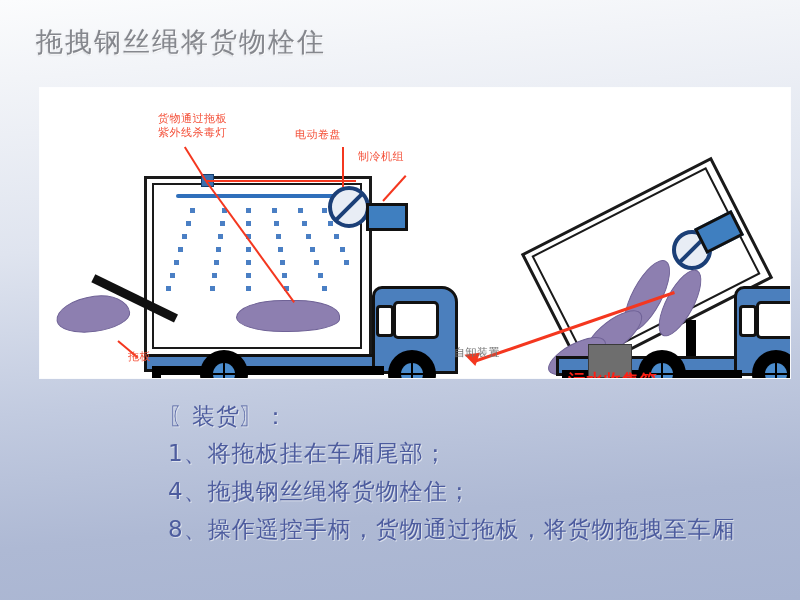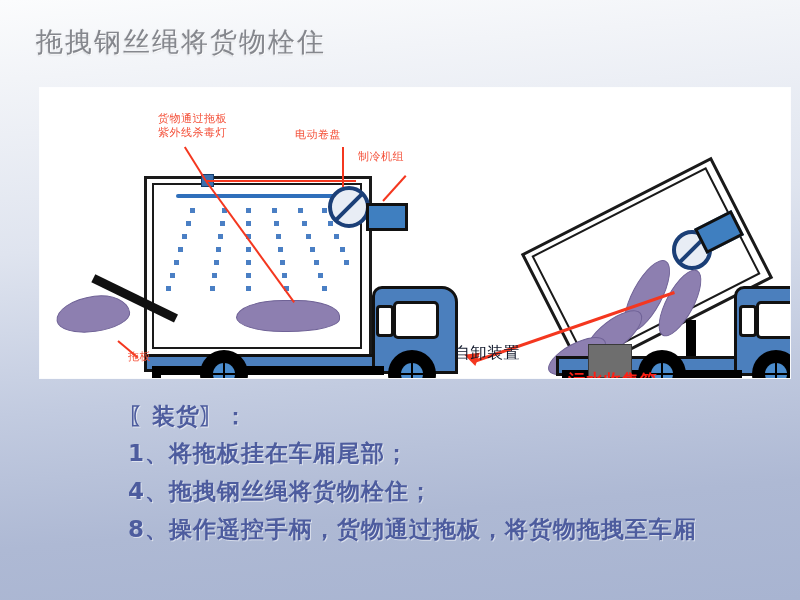--- a/index.html
+++ b/index.html
@@ -32,21 +32,21 @@
   .abs{position:absolute;}
 
   
   .lbl{
     position:absolute;white-space:nowrap;color:#f4513a;
     font-size:11px;line-height:13px;letter-spacing:.5px;
     font-family:"DejaVu Sans","Liberation Sans",sans-serif;
   }
   .lbl.two{line-height:14px;}
   .lbl.big{color:#ff1f14;font-size:17px;font-weight:700;letter-spacing:1px;}
-  .lbl.mid{color:#0f172a;font-size:16px;}
+  .lbl.mid{color:#737373;font-size:11px;}
 
   
   .box-outer{
     position:absolute;background:#ffffff;border:3px solid #1a1a1a;
   }
   .box-inner{
     position:absolute;background:#ffffff;border:2px solid #1a1a1a;
   }
   .chassis{position:absolute;background:#4b7fbd;border:3px solid #111;}
   .cab{position:absolute;background:#4b7fbd;border:3px solid #111;}
@@ -78,21 +78,21 @@
   .rline{position:absolute;background:#f4371f;height:2px;transform-origin:0 50%;}
   .rarrow{position:absolute;width:0;height:0;}
 
   
   .body-text{
     position:absolute;left:128px;top:398px;width:660px;
     color:#4d5c9e;
     font-family:"DejaVu Sans","Liberation Sans",sans-serif;
     text-shadow:1px 1px 0 rgba(255,255,255,.55);
   }
-  .body-text .line{white-space:nowrap;font-weight:700;}
+  .body-text .line{white-space:nowrap;font-weight:400;margin-left:40px;}
   .line-head{font-size:23px;line-height:36px;letter-spacing:1px;}
   .line-item{font-size:23px;line-height:38px;letter-spacing:1px;}
 
   .watermark{
     position:absolute;right:6px;bottom:4px;font-size:9px;
     color:rgba(130,140,165,.45);letter-spacing:1px;
   }
 </style>
 </head>
 <body>

